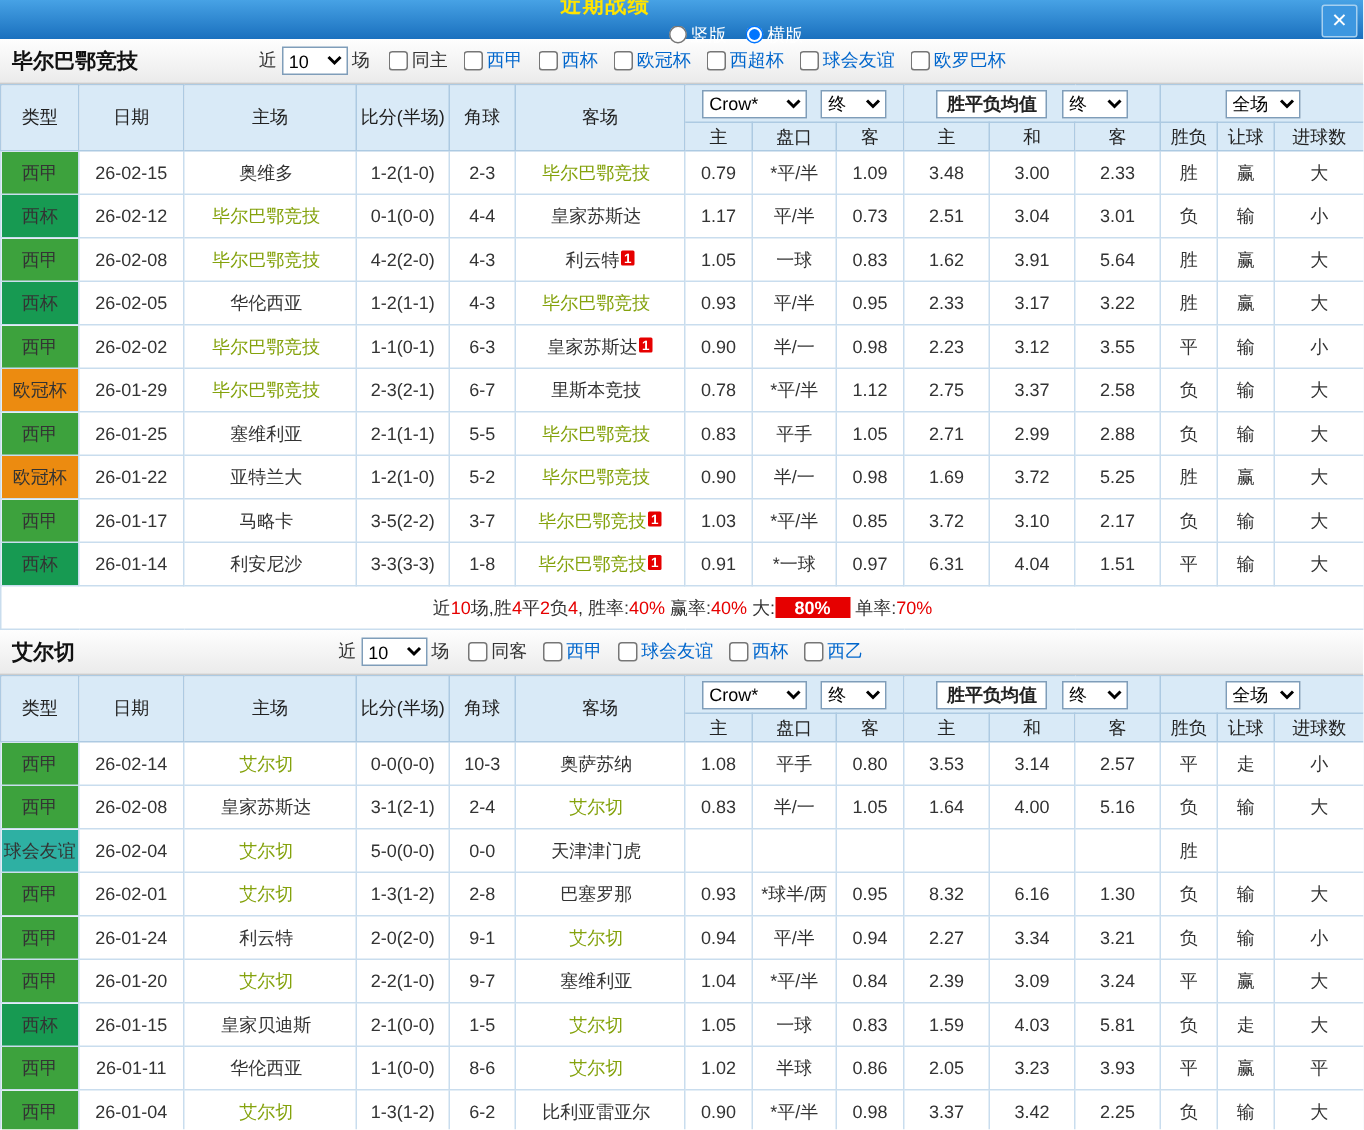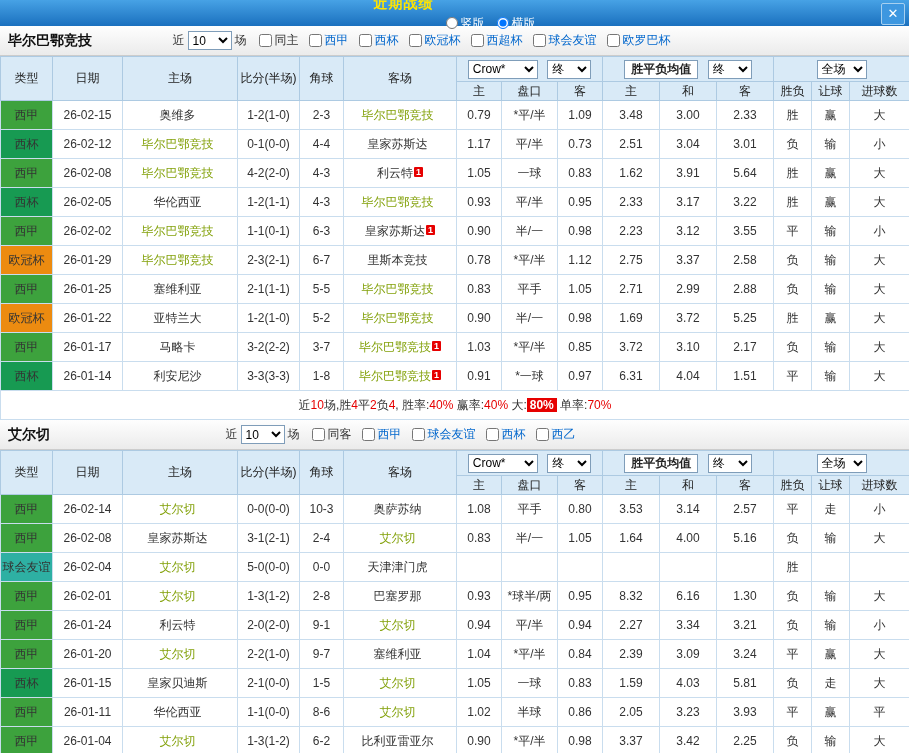--- a/index.html
+++ b/index.html
@@ -43,21 +43,21 @@
   .stats td{border:1px solid #C9DDEE;height:28px;padding:0;color:#333;overflow:hidden;white-space:nowrap;}
   .league-cell{color:#fff;}
   .score,.hcp{color:#E60000;}
   .focus{color:#84A20C;}
   .rc{display:inline-block;background:#E60000;color:#fff;font-size:9px;line-height:10px;padding:0 2px;margin-left:1px;border-radius:1px;font-weight:bold;vertical-align:2px;}
   .tn-red{color:#E60000;}
   .tn-green{color:#009900;}
   .tn-blue{color:#2440CF;}
   tfoot td{height:24px;font-size:12px;color:#333;background:#fff;}
   .sum-red{color:#E60000;}
-  .sum-redbg{background:#E60000;color:#fff;font-weight:bold;padding:0 3px;}
+  .sum-redbg{background:#E60000;color:#fff;font-weight:bold;padding:0 13px;}
 </style>
 </head>
 <body>
 
 <div class="panel">
   <div class="titlebar">
     <div class="tb-center">
       <span class="tb-title">近期战绩</span>
       <label class="tb-radio">
         <input type="radio" name="layout" style="">
@@ -306,21 +306,21 @@
             <td class="odd">5.25</td>
             <td class="res tn-red">胜</td>
             <td class="res tn-red">赢</td>
             <td class="res tn-red">大</td>
           </tr>
 
           <tr class="match-row">
             <td class="league-cell" style="background: rgb(61, 162, 61);">西甲</td>
             <td class="date">26-01-17</td>
             <td class="team-cell"><span>马略卡</span><sup class="rc" hidden=""></sup></td>
-            <td class="score">3-2(2-2)</td>
+            <td class="score">3-5(2-2)</td>
             <td class="corner">3-7</td>
             <td class="team-cell"><span class="focus">毕尔巴鄂竞技</span><sup class="rc">1</sup></td>
             <td class="odd">1.03</td>
             <td class="hcp">*平/半</td>
             <td class="odd">0.85</td>
             <td class="odd">3.72</td>
             <td class="odd">3.10</td>
             <td class="odd">2.17</td>
             <td class="res tn-green">负</td>
             <td class="res tn-green">输</td>

